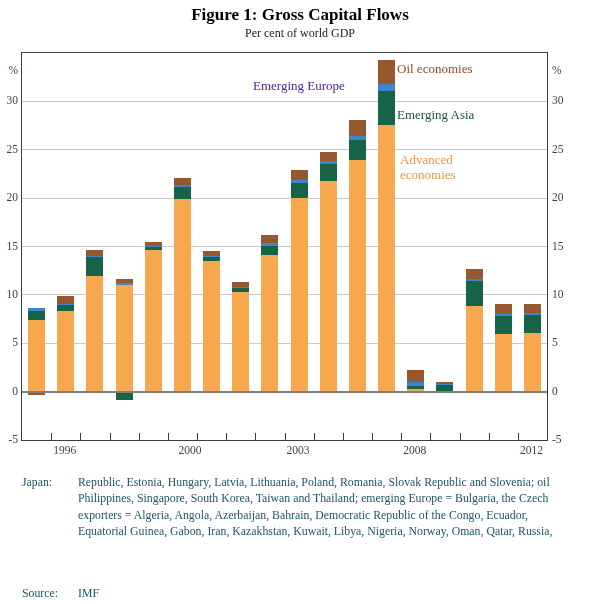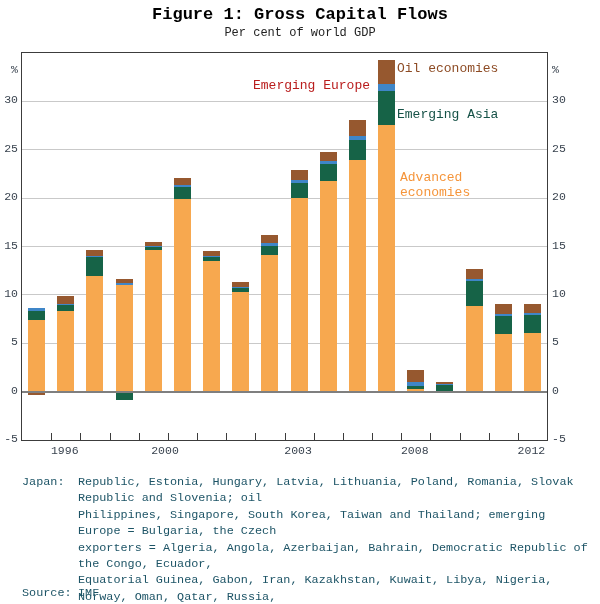--- a/index.html
+++ b/index.html
@@ -1,20 +1,20 @@
 <!DOCTYPE html>
 <html><head>
 <meta charset="utf-8">
 <style>
   html,body{margin:0;padding:0;background:#ffffff;}
   #app{
     position:relative;
     width:600px;height:604px;
     background:#ffffff;
-    font-family:Liberation Mono, monospace;
+    font-family:Liberation Serif, serif;
     overflow:hidden;
   }
   .title{
     position:absolute;top:5px;left:0;width:600px;
     text-align:center;font-size:17px;font-weight:bold;color:#000000;
   }
   .subtitle{
     position:absolute;top:26px;left:0;width:600px;
     text-align:center;font-size:12px;color:#222222;
   }
@@ -32,21 +32,21 @@
   .ylab.left{left:0;width:18px;text-align:right;}
   .ylab.right{left:552px;width:30px;text-align:left;}
   .xlab{
     position:absolute;top:444px;width:44px;text-align:center;
     font-size:11.5px;color:#39434f;
   }
   .annot{position:absolute;font-size:13px;line-height:15px;}
   .annot.oil{left:397px;top:61px;}
   .annot.europe{left:253px;top:78px;}
   .annot.asia{left:397px;top:107px;}
-  .annot.advanced{left:400px;top:170px;width:86px;}
+  .annot.advanced{left:400px;top:152px;width:86px;}
   .notes{
     position:absolute;left:0;top:472px;width:600px;
     font-size:11.8px;line-height:16.4px;
   }
   .notes .rowlab{position:absolute;left:22px;top:2px;}
   .notes .lines{position:absolute;left:78px;top:2px;width:512px;}
   .sourcerow{position:absolute;left:0;top:586px;font-size:11.8px;}
   .sourcerow .rowlab{position:absolute;left:22px;top:0;}
   .sourcerow .val{position:absolute;left:78px;top:0;}
 </style>
@@ -151,21 +151,21 @@
       <div class="xtick" style="left: 320.833px;"></div>
       <div class="xtick" style="left: 350px;"></div>
       <div class="xtick" style="left: 379.167px;"></div>
       <div class="xtick" style="left: 408.333px;"></div>
       <div class="xtick" style="left: 437.5px;"></div>
       <div class="xtick" style="left: 466.667px;"></div>
       <div class="xtick" style="left: 495.833px;"></div>
     </div>
 
   <div class="annot oil" style="color: rgb(141, 75, 36);">Oil economies</div>
-  <div class="annot europe" style="color: #b91c1c;">Emerging Europe</div>
+  <div class="annot europe" style="color: #4c1d95;">Emerging Europe</div>
   <div class="annot asia" style="color: rgb(22, 82, 71);">Emerging Asia</div>
   <div class="annot advanced" style="color: rgb(245, 149, 59);">Advanced economies</div>
 
   <div class="notes" style="color: rgb(29, 84, 102);">
     <div class="rowlab">Japan:</div>
     <div class="lines">
       <div>Republic, Estonia, Hungary, Latvia, Lithuania, Poland, Romania, Slovak Republic and Slovenia; oil</div>
       <div>Philippines, Singapore, South Korea, Taiwan and Thailand; emerging Europe = Bulgaria, the Czech</div>
       <div>exporters = Algeria, Angola, Azerbaijan, Bahrain, Democratic Republic of the Congo, Ecuador,</div>
       <div>Equatorial Guinea, Gabon, Iran, Kazakhstan, Kuwait, Libya, Nigeria, Norway, Oman, Qatar, Russia,</div>
@@ -190,17 +190,17 @@
     <div class="ylab right" style="top: 237.5px;">15</div>
     <div class="ylab left" style="top: 189.125px;">20</div>
     <div class="ylab right" style="top: 189.125px;">20</div>
     <div class="ylab left" style="top: 140.75px;">25</div>
     <div class="ylab right" style="top: 140.75px;">25</div>
     <div class="ylab left" style="top: 92.375px;">30</div>
     <div class="ylab right" style="top: 92.375px;">30</div>
     <div class="ylab left" style="top: 62px;">%</div>
     <div class="ylab right" style="top: 62px;">%</div>
     <div class="xlab" style="left: 42.75px;">1996</div>
-    <div class="xlab" style="left: 143px;">2000</div>
+    <div class="xlab" style="left: 168px;">2000</div>
     <div class="xlab" style="left: 276.083px;">2003</div>
     <div class="xlab" style="left: 392.75px;">2008</div>
     <div class="xlab" style="left: 509.417px;">2012</div>
   </div>
 
 </body></html>

